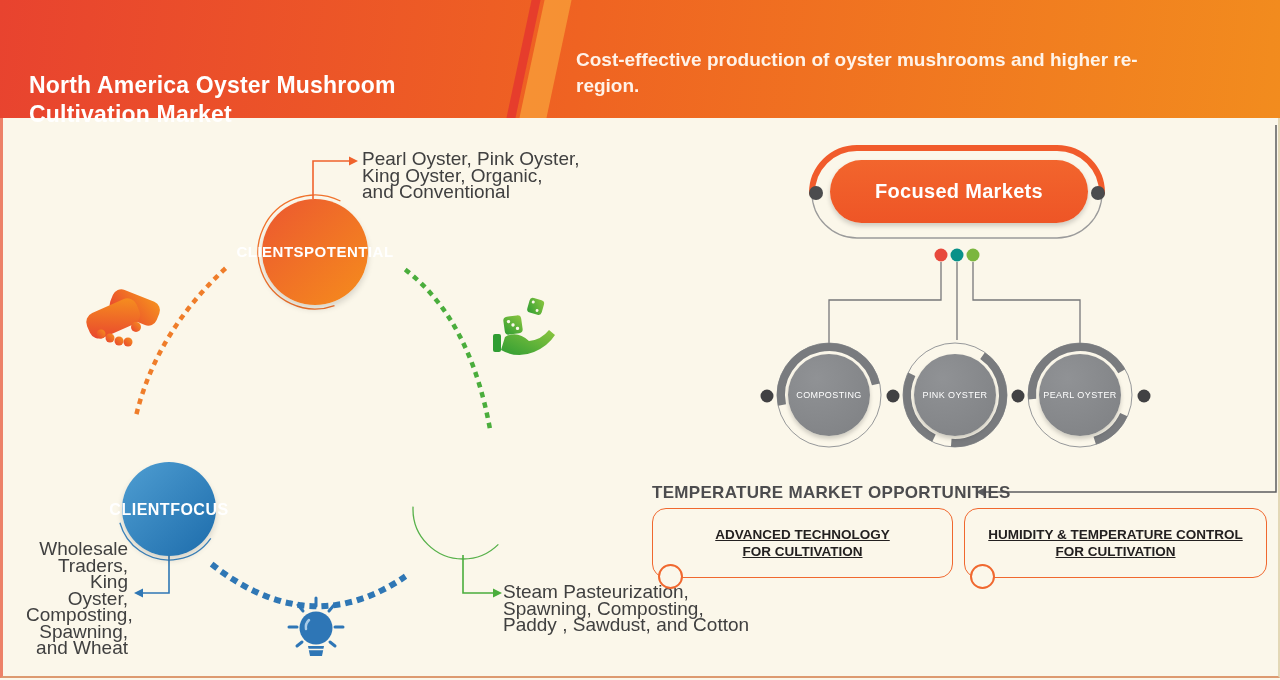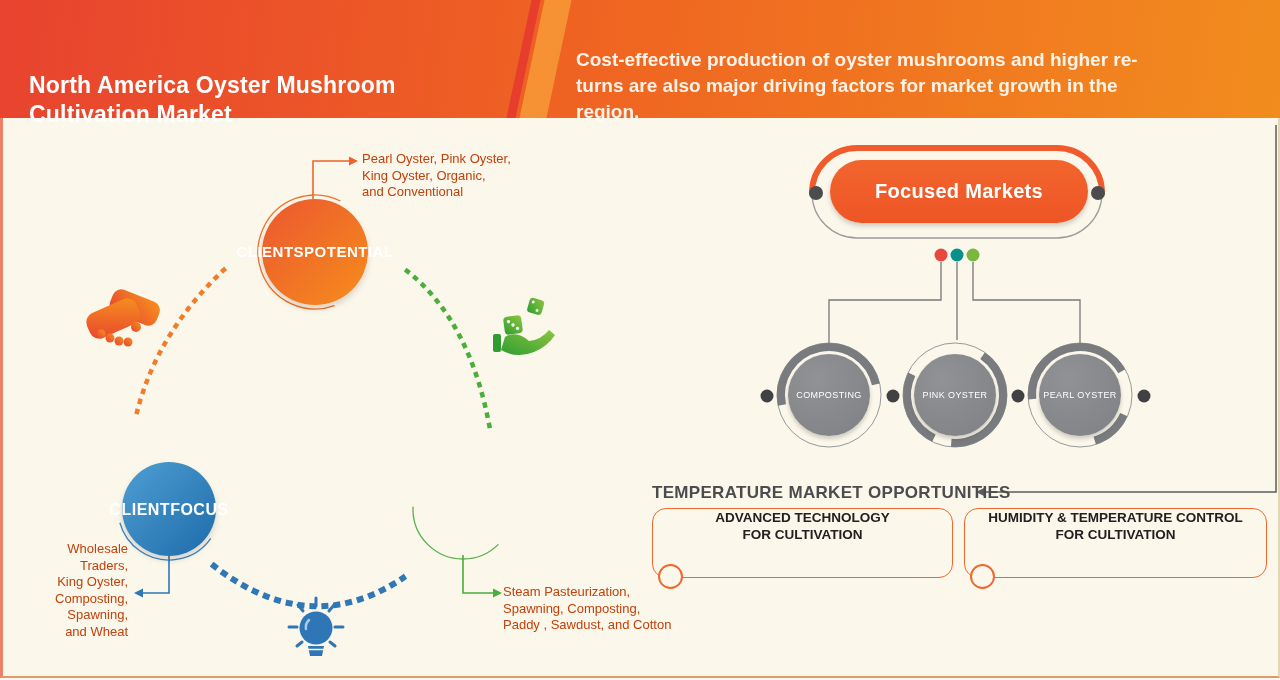--- a/index.html
+++ b/index.html
@@ -23,60 +23,59 @@
   .big-circle{position:absolute;border-radius:50%;display:flex;flex-direction:row;align-items:center;
               justify-content:center;color:#fff;font-weight:bold;text-align:center;letter-spacing:.5px;
               box-shadow:0 4px 6px rgba(0,0,0,.14);}
   .cp{left:262px;top:199px;width:106px;height:106px;font-size:15px;line-height:20px;
       background:linear-gradient(135deg,#ec5a2f 5%,#f58a1d 95%);}
   .cf{left:122px;top:462px;width:94px;height:94px;font-size:16px;line-height:21px;
       background:linear-gradient(135deg,#4f9ed2 0%,#1d6cab 100%);}
   .hb{left:417px;top:463px;width:92px;height:92px;font-size:16px;line-height:21px;
       background:linear-gradient(165deg,#8dc63f 0%,#2f9d33 100%);}
   
-  .note{position:absolute;color:#c2410c;font-size:13px;line-height:16.5px;}
+  .note{position:absolute;color:#404040;font-size:19px;line-height:16.5px;}
   .note-cp{left:362px;top:151px;}
   .note-cf{left:26px;top:541px;width:102px;text-align:right;}
   .note-hb{left:503px;top:584px;}
   
   .focused-pill{position:absolute;left:830px;top:160px;width:258px;height:63px;border-radius:32px;
       background:linear-gradient(180deg,#f2652d,#ee5526);color:#fff;font-size:20px;font-weight:bold;
       display:flex;align-items:center;justify-content:center;letter-spacing:.3px;
       box-shadow:0 3px 5px rgba(0,0,0,.18);}
   .market-circle{position:absolute;top:354px;width:82px;height:82px;border-radius:50%;
       background:radial-gradient(circle at 35% 30%,#909295,#7e8083);color:#fff;font-size:9px;
       letter-spacing:.4px;display:flex;align-items:center;justify-content:center;text-align:center;
       box-shadow:0 3px 4px rgba(0,0,0,.18);}
   .mc-1{left:788px;} .mc-2{left:914px;} .mc-3{left:1039px;}
   
   .opp-heading{position:absolute;left:652px;top:483px;font-size:17px;font-weight:600;color:#4c4c4e;
       letter-spacing:.3px;}
   .opp-box{position:absolute;top:508px;height:70px;border:1.6px solid #f0682f;border-radius:14px;
-      display:flex;flex-direction:column;align-items:center;justify-content:flex-start;color:#232020;
-      font-weight:bold;font-size:13.5px;line-height:17px;text-align:center;box-sizing:border-box;}
+      display:flex;flex-direction:column;align-items:center;justify-content:center;color:#232020;
+      font-weight:bold;font-size:13.5px;line-height:17px;text-align:center;box-sizing:border-box;text-decoration:underline;}
   .opp-1{left:652px;width:301px;} .opp-2{left:964px;width:303px;}
   .corner-dot{position:absolute;left:5px;bottom:-12px;width:21px;height:21px;border-radius:50%;
       border:2.5px solid #f0682f;background:#fbf7ea;}
   .svg-layer{position:absolute;left:0;top:0;pointer-events:none;}
 </style>
 </head>
 <body>
 
 <div class="stage">
 
   <div class="header">
     <div class="stripe-red"></div>
     <div class="stripe-light"></div>
     <div class="title">
       <div>North America Oyster Mushroom</div>
       <div>Cultivation Market</div>
     </div>
     <div class="desc">
       <div>Cost-effective production of oyster mushrooms and higher re-</div>
-      <div>turns are also major driving factors for market growth in the</div>
       <div>region.</div>
     </div>
   </div>
 
   <svg class="svg-layer" width="1280" height="680" viewBox="0 0 1280 680">
     <defs>
       <linearGradient id="gOr" x1="0" y1="1" x2="1" y2="0">
         <stop offset="0" stop-color="#e8432f"></stop>
           <stop offset="1" stop-color="#f6921e"></stop>
       </linearGradient>

